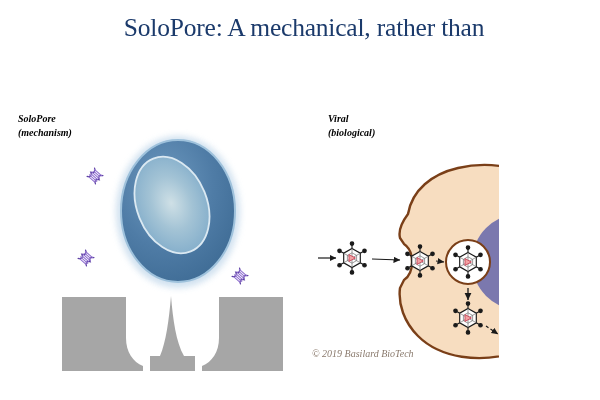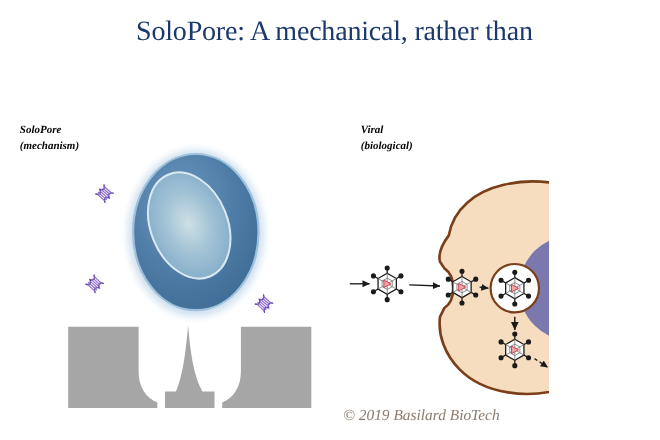--- a/index.html
+++ b/index.html
@@ -45,24 +45,23 @@
 
   #caption-left  { left: 18px;  top: 112px; }
   #caption-right { left: 328px; top: 112px; }
 
   
   #copyright {
     position: absolute;
     left: 312px;
     top: 348px;
     font-style: italic;
-    font-size: 14px;
+    font-size: 10px;
     color: #8a7a6d;
     white-space: nowrap;
-    margin-top: 23px;
   }
 
   
   #art {
     position: absolute;
     left: 0;
     top: 0;
     width: 600px;
     height: 400px;
   }

